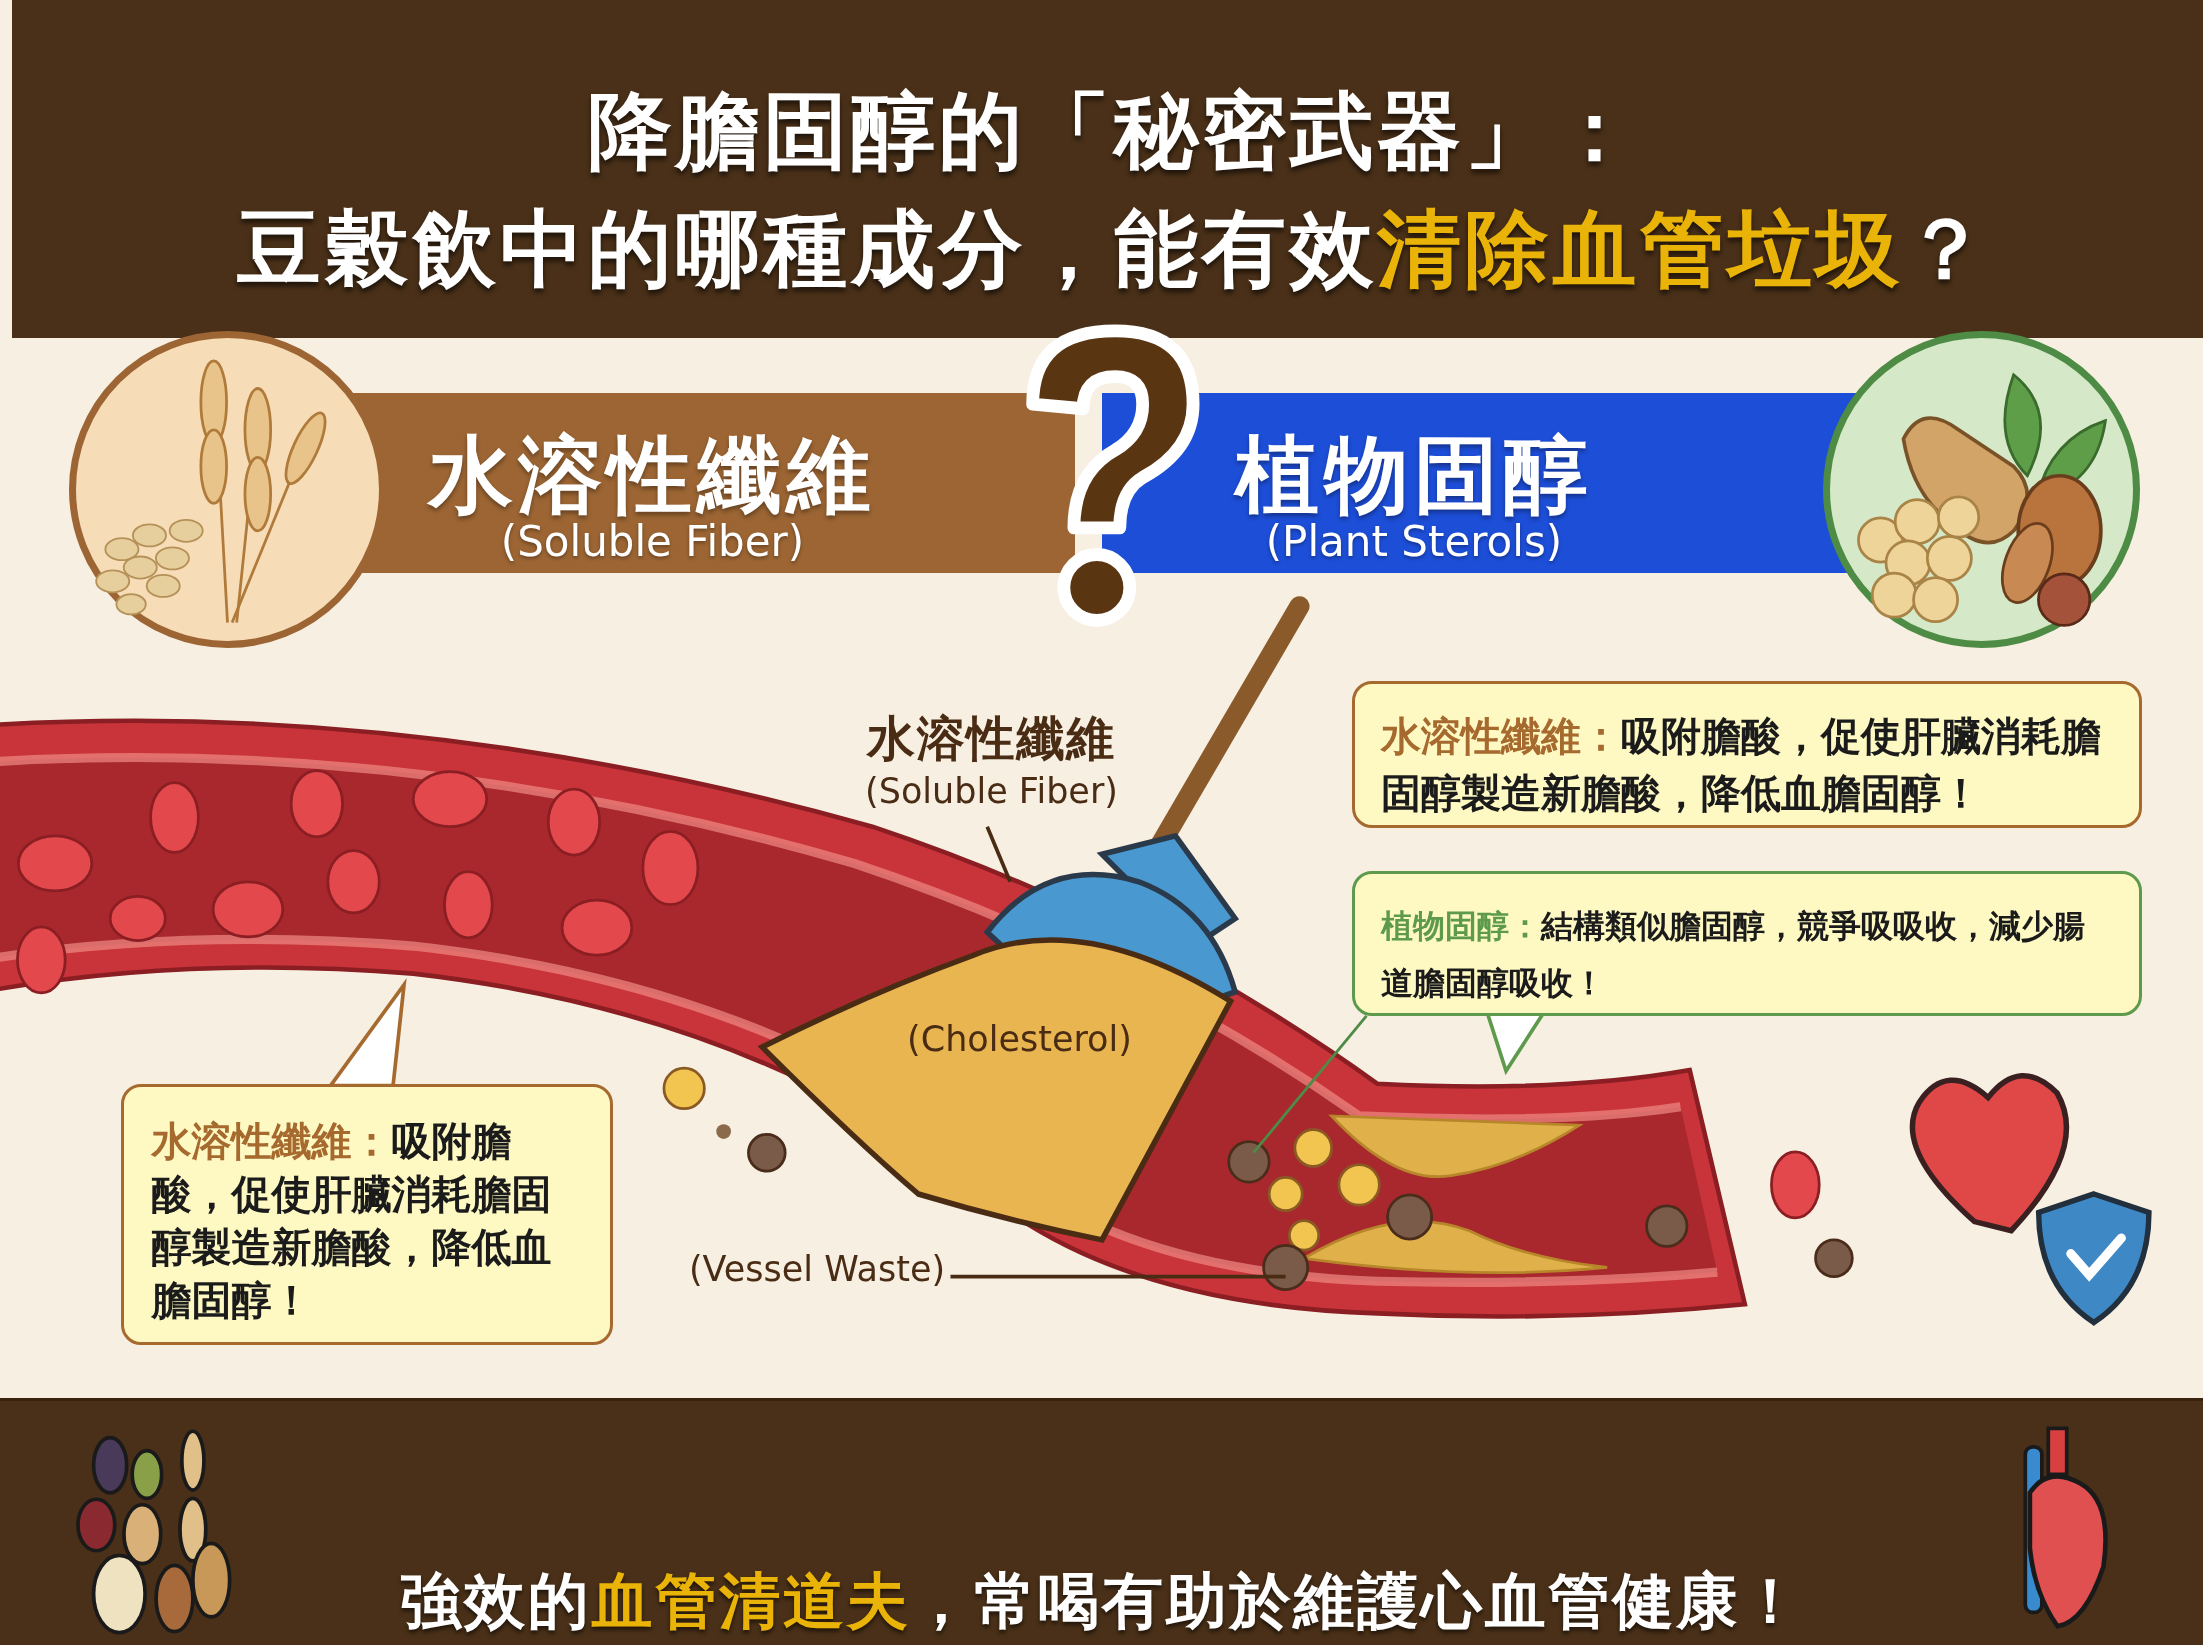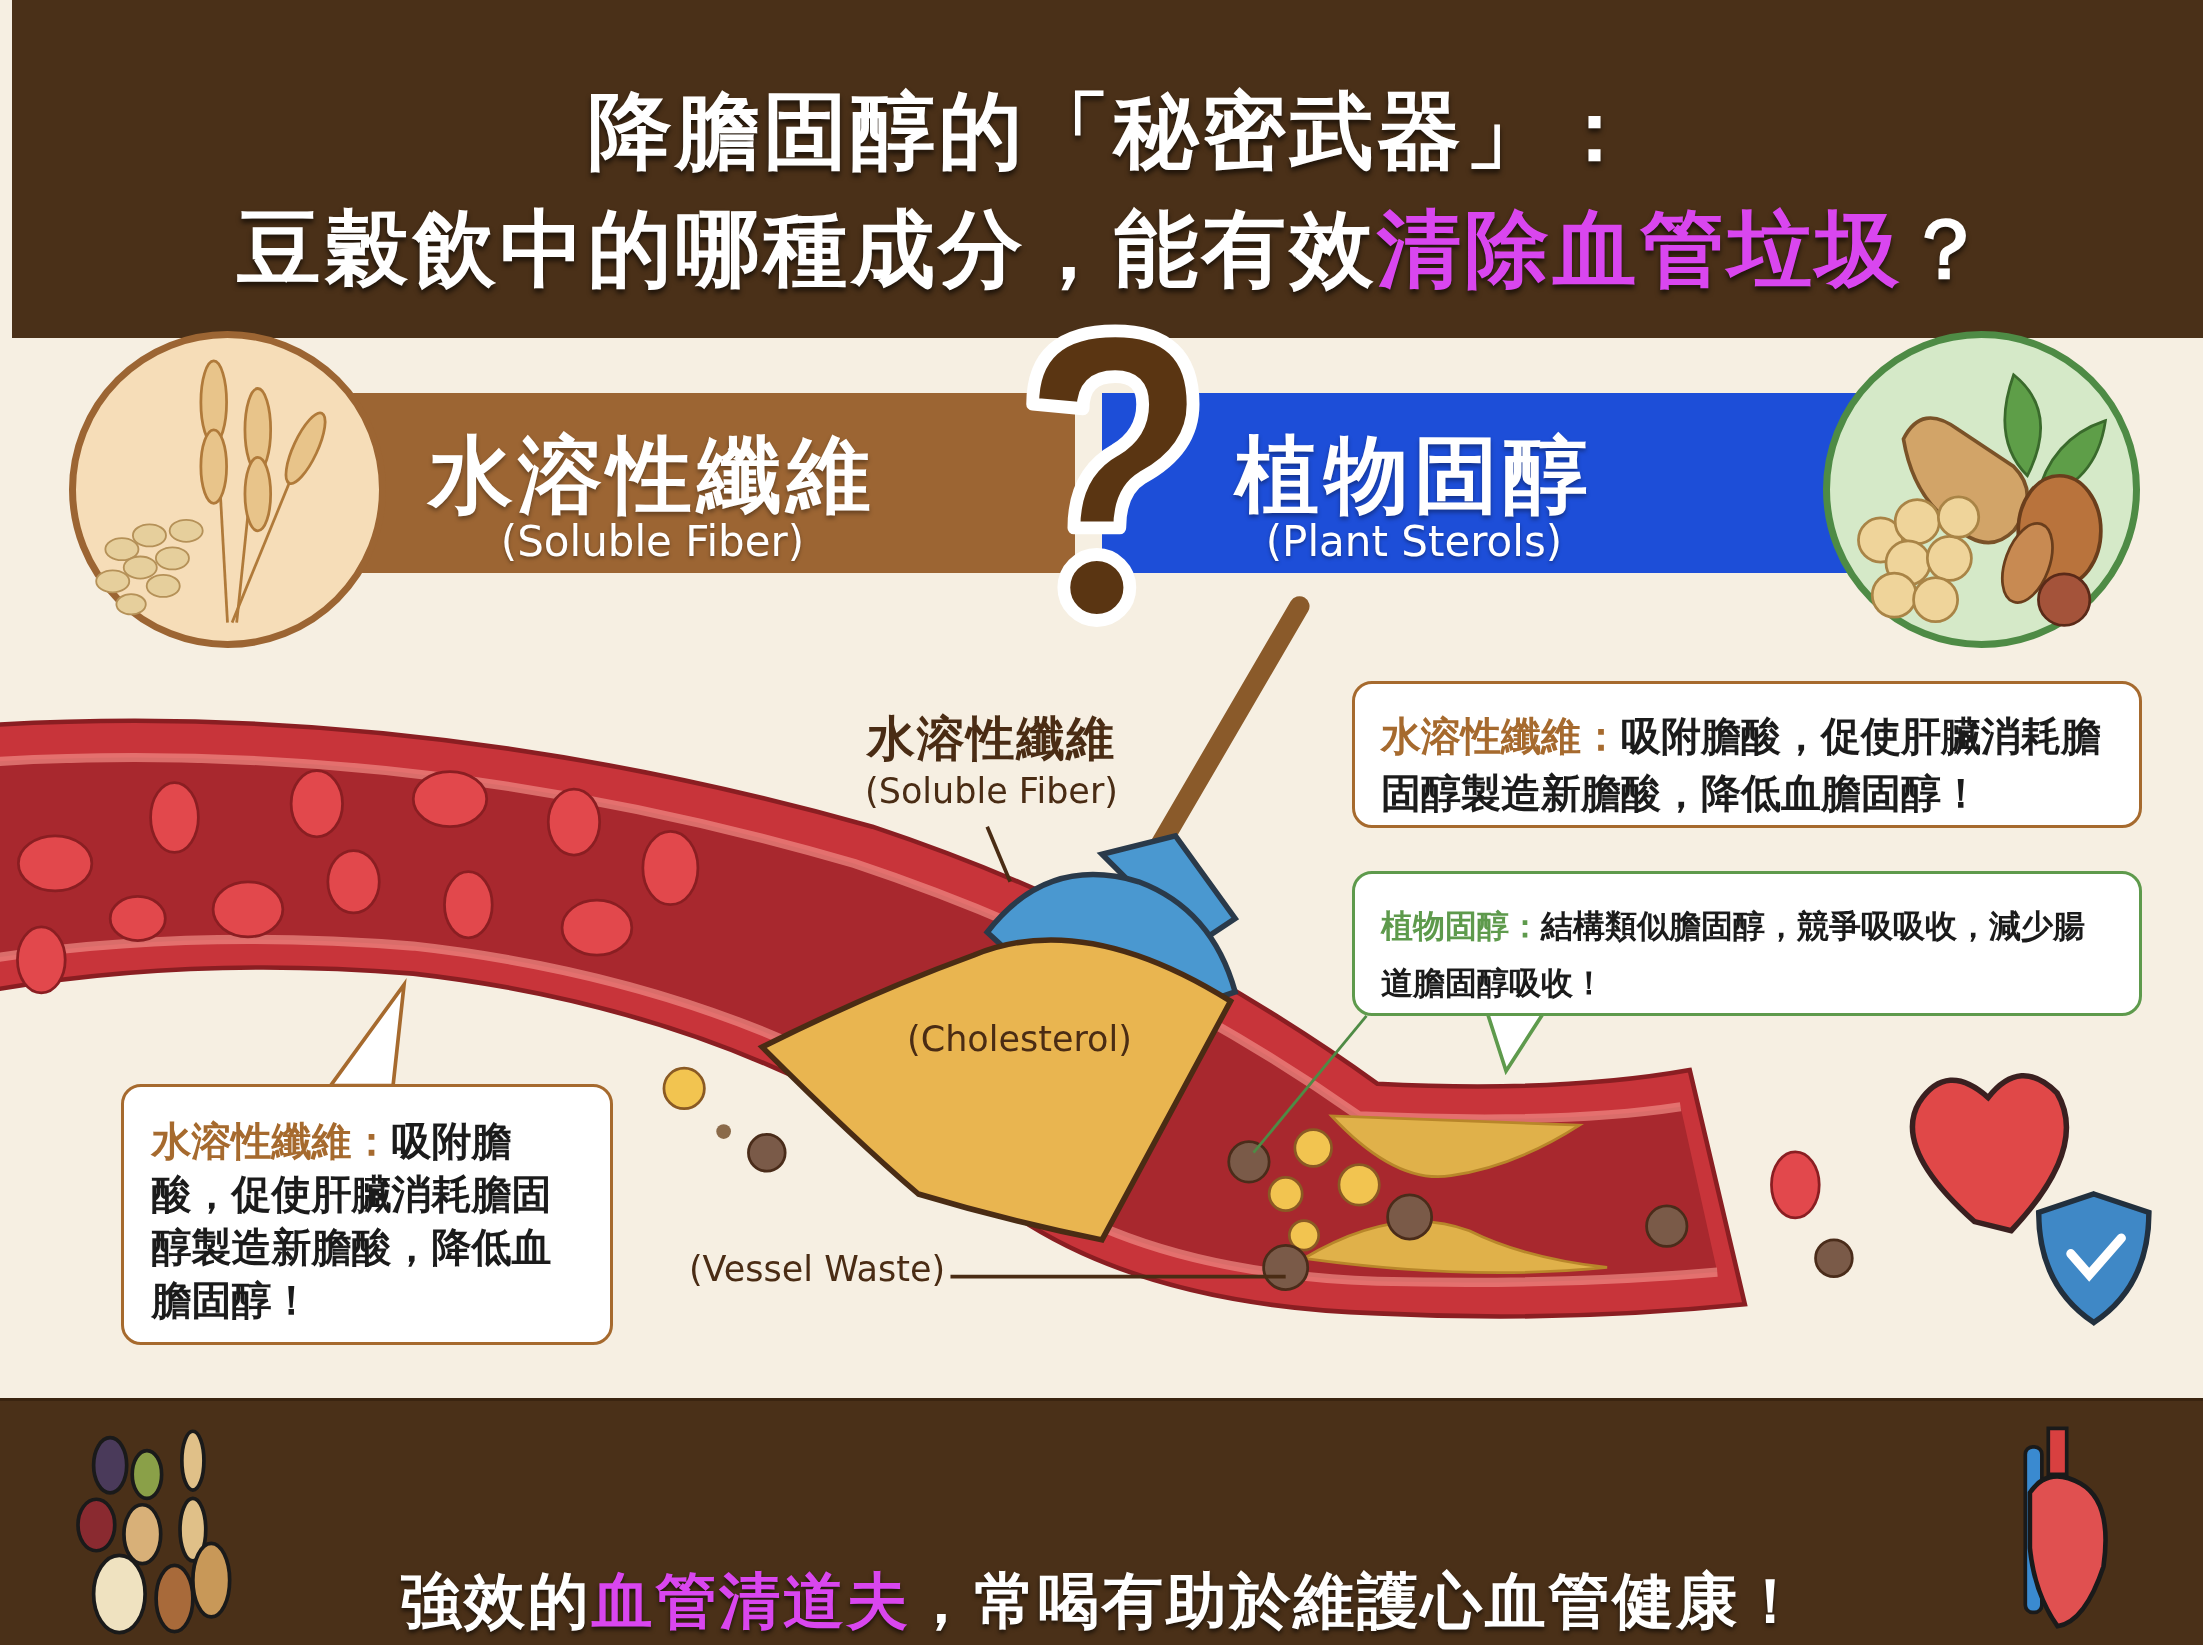--- a/index.html
+++ b/index.html
@@ -1,41 +1,41 @@
 <!DOCTYPE html>
 <html style="font-size:14.7px"><head>
 <meta charset="utf-8">
 <style>
   html, body { margin:0; padding:0; }
   body { width:2204px; height:1646px; overflow:hidden; background:#f6efe2; font-family:"DejaVu Sans","Liberation Sans",sans-serif; position:relative; }
   .header { position:absolute; left:0; top:0; width:2204px; height:338px; background:#4a3018;margin-left:12px; }
   .title-line { position:absolute; left:0; width:2204px; text-align:center; color:#fff; font-weight:bold; font-size:84px; letter-spacing:3.7px; text-shadow:0 3.7px 5.5px rgba(0,0,0,.6); }
   .title-line.l1 { top:75px; }
   .title-line.l2 { top:193px; }
-  .hl { color:#d946ef; }
+  .hl { color:#eab308; }
   .main { position:absolute; left:0; top:338px; width:2204px; height:1058px; background:#f6efe2; }
   .footer { position:absolute; left:0; top:1398px; width:2204px; height:248px; background:#4a3018; border-top:3.7px solid #3a2410; }
   .foot-line { position:absolute; left:303px; width:1598px; text-align:center; color:#fff; font-weight:bold; font-size:61px; letter-spacing:2.8px; text-shadow:0 2.8px 4.6px rgba(0,0,0,.6); }
   .foot-line.l1 { top:55px; }
   .foot-line.l2 { top:160px; }
   .banner { position:absolute; height:180px; top:393px; }
   .banner.left { left:230px; width:845px; background:#9c6533; }
   .banner.right { left:1102px; width:790px; background:#1d4ed8; }
   .banner .zh { position:absolute; width:100%; text-align:center; top:26px; color:#fff; font-weight:bold; font-size:84px; letter-spacing:5.5px; text-shadow:0 2.8px 4.6px rgba(0,0,0,.35); }
   .banner .en { position:absolute; width:100%; text-align:center; top:124px; color:#fff; font-size:42px; text-shadow:0 1.8px 3.7px rgba(0,0,0,.35); }
   .banner.left .zh, .banner.left .en { left:0; padding-left:55px; box-sizing:border-box; width:790px; }
   .banner.right .zh, .banner.right .en { left:0; width:624px; }
   .circle { position:absolute; width:303px; height:303px; border-radius:50%; top:331px; }
   .circle.left { left:69px; background:#f6ddb8; border:7.3px solid #9c6533; }
   .circle.right { left:1823px; background:#d5e9c8; border:7.3px solid #4e8b45; }
   .qmark { position:absolute; left:996px; top:312px; width:220px; height:331px; }
   .label { position:absolute; text-align:center; color:#4a2c14; font-weight:bold; }
   .label .zh { font-size:48px; letter-spacing:1.8px; }
   .label .en { font-size:35px; font-weight:normal; }
-  .bubble { position:absolute; background:#ffffff; border-radius:20px; border:3.7px solid; box-sizing:border-box; font-weight:bold; color:#1b1b1b; }
+  .bubble { position:absolute; background:#fef9c3; border-radius:20px; border:3.7px solid; box-sizing:border-box; font-weight:bold; color:#1b1b1b; }
   .bubble .key.brown { color:#a66a2e; }
   .bubble .key.green { color:#5e9a4c; }
   .b1 { left:1352px; top:681px; width:790px; height:147px; border-color:#a66a2e; padding:24px 26px; font-size:40px; line-height:57px; }
   .b2 { left:1352px; top:871px; width:790px; height:145px; border-color:#5e9a4c; padding:24px 26px; font-size:32px; line-height:57px; }
   .b3 { left:121px; top:1084px; width:492px; height:261px; border-color:#a66a2e; padding:27.5px 27.5px; font-size:40px; line-height:53px; }
   svg { position:absolute; left:0; top:0; }
 </style>
 </head>
 <body>
 

